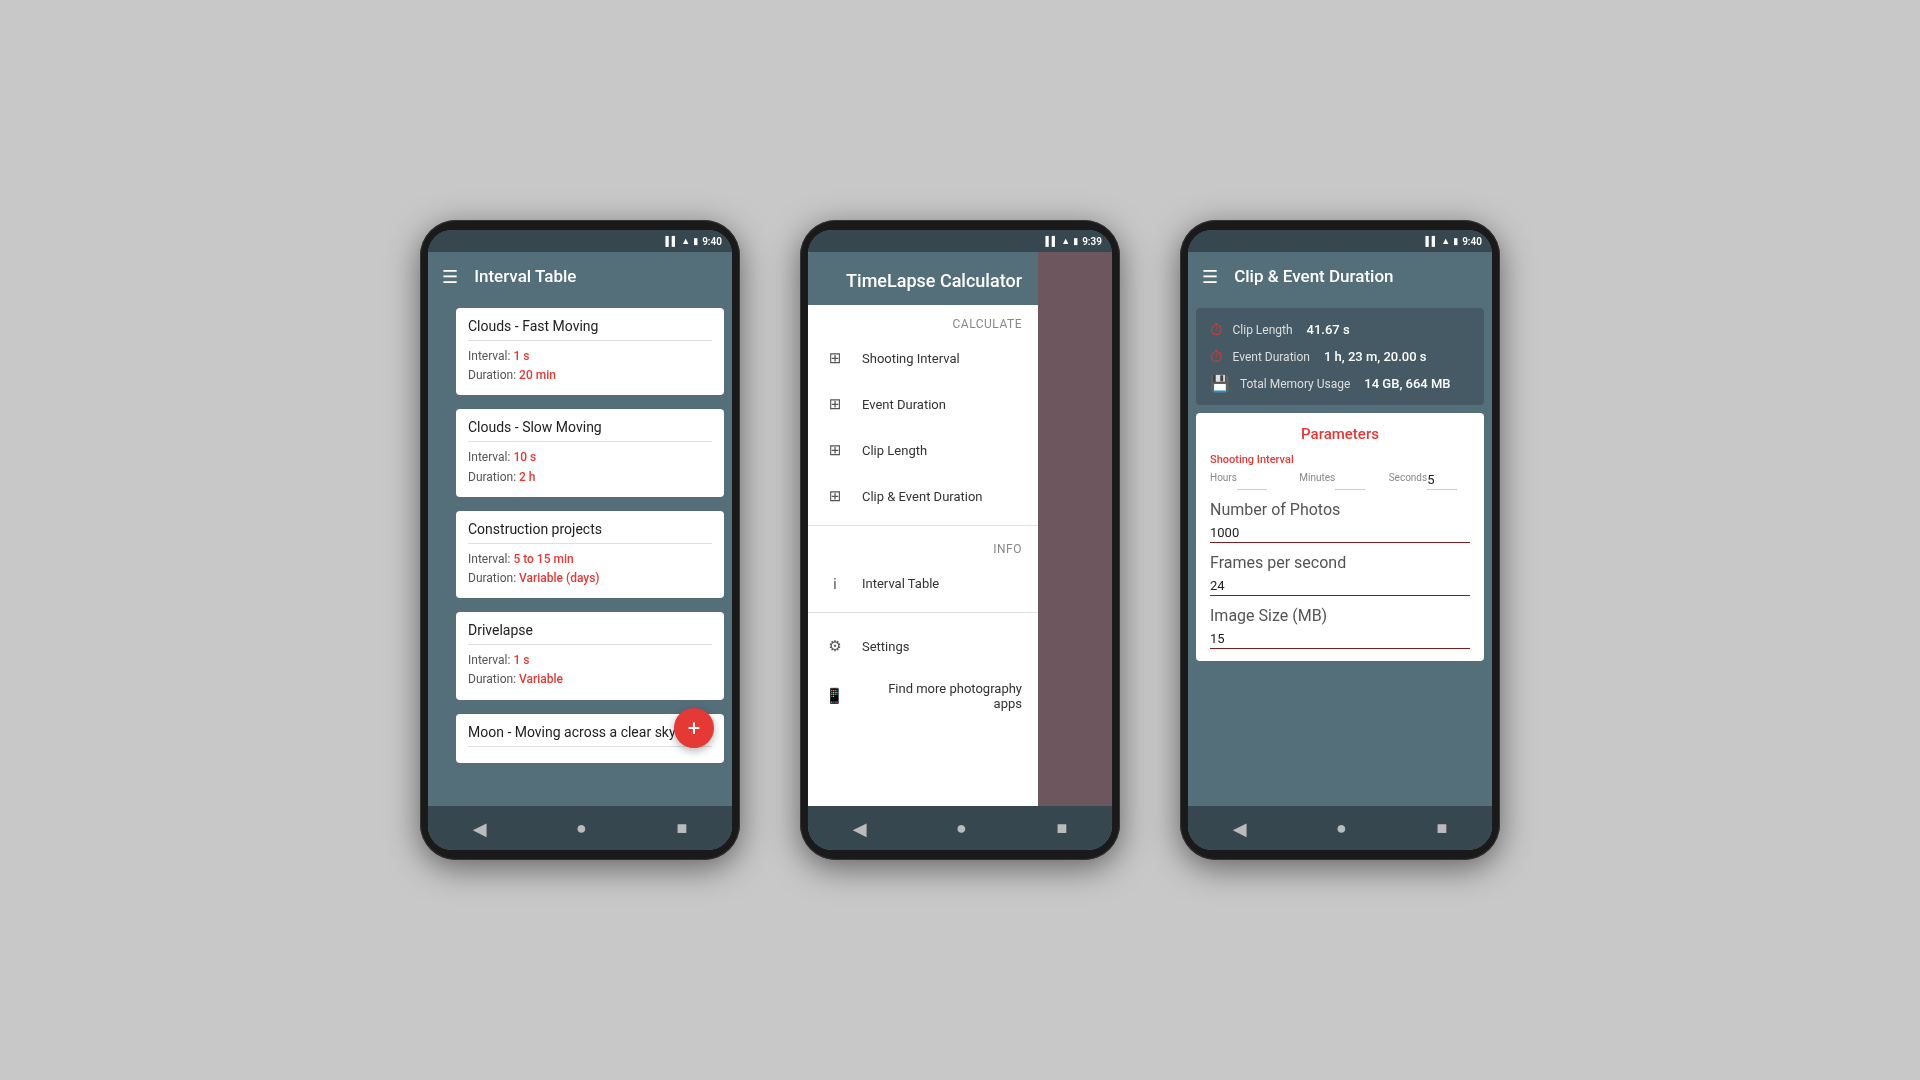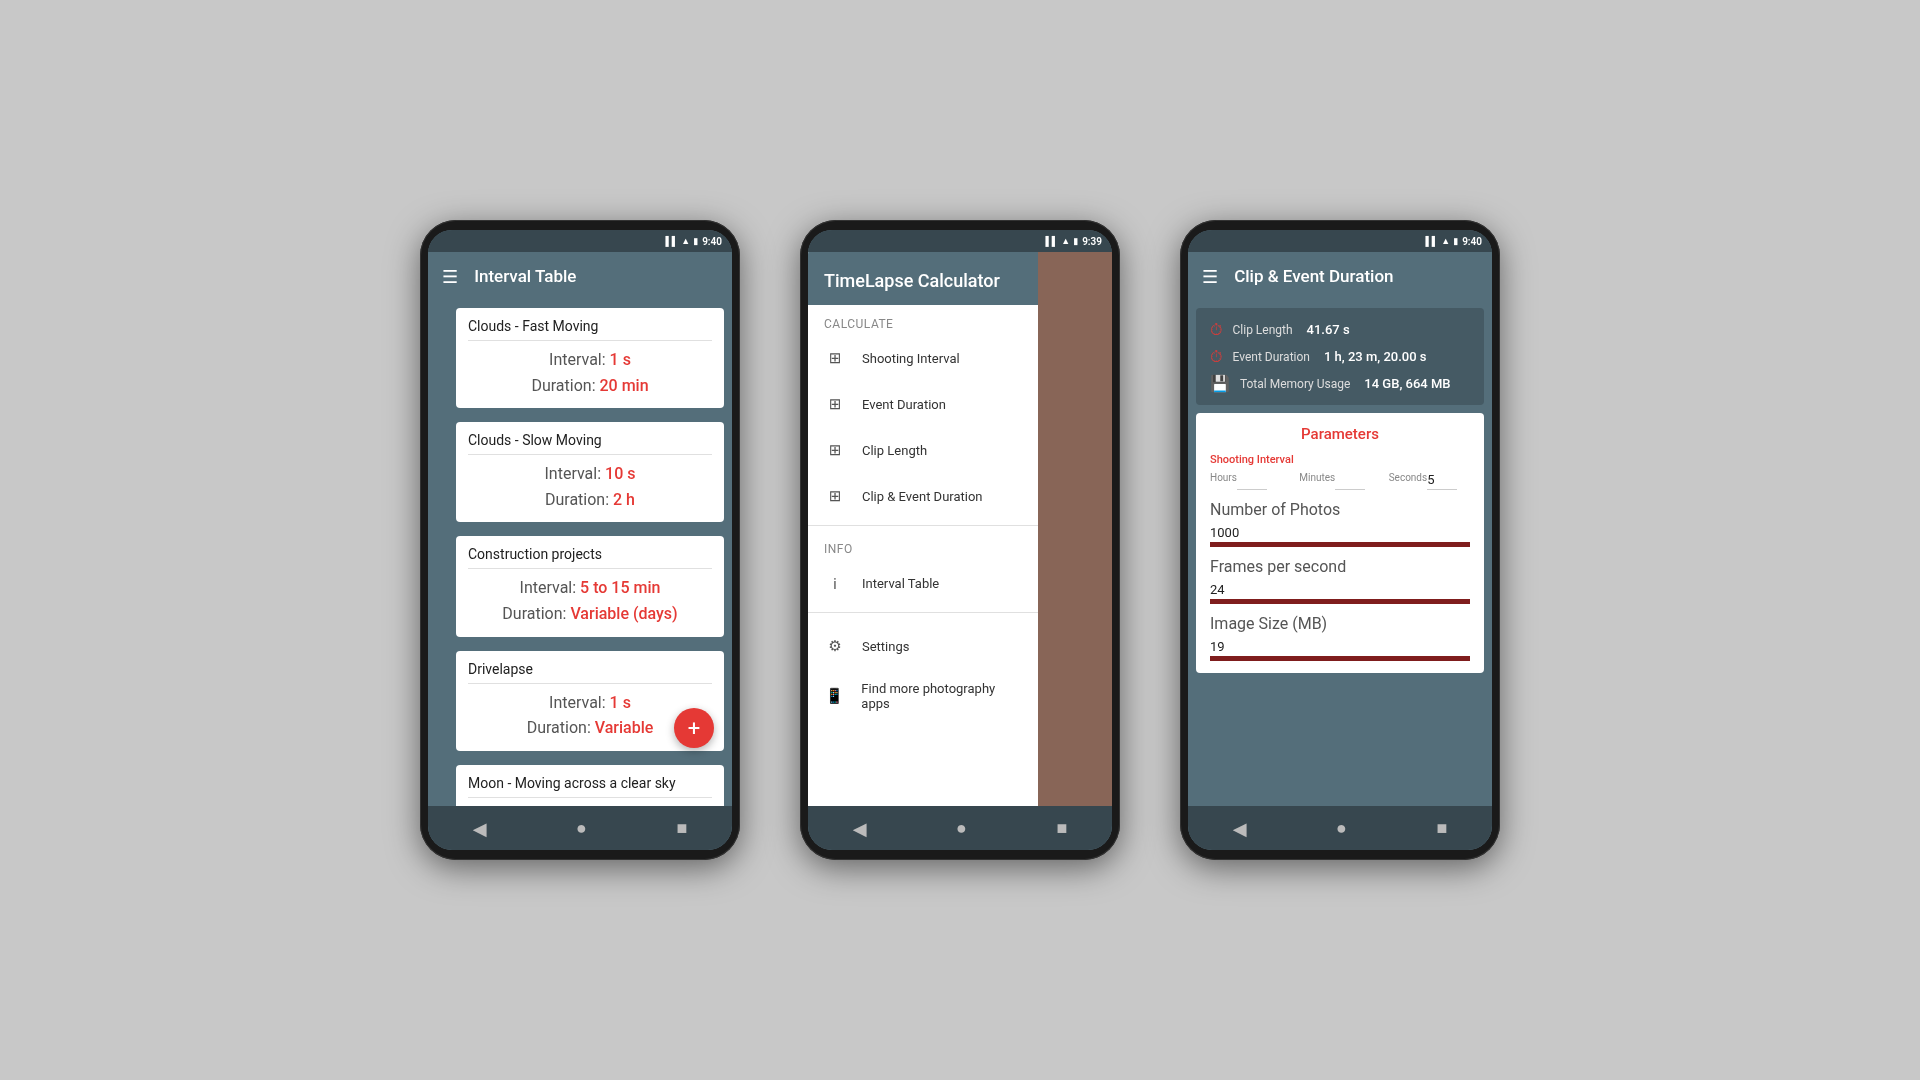--- a/index.html
+++ b/index.html
@@ -87,24 +87,23 @@
     }
     .interval-card .card-title {
       font-size: 14px;
       color: #212121;
       font-weight: 400;
       border-bottom: 1px solid #e0e0e0;
       padding-bottom: 6px;
       margin-bottom: 6px;
     }
     .interval-card .card-row {
-      font-size: 16px;
+      font-size: 12px;
       color: #555;
       line-height: 1.6;
-      text-align: center;
     }
     .interval-card .card-row .red { color: #e53935; font-weight: 500; }
 
     
     .fab {
       position: absolute;
       bottom: 58px;
       right: 18px;
       width: 40px;
       height: 40px;
@@ -134,22 +133,23 @@
       color: #bbb;
       font-size: 18px;
       cursor: pointer;
     }
 
     
     .drawer-overlay {
       position: relative;
       width: 100%;
       height: 100%;
-      background: #c2410c;
+      background: #7f1d1d;
       overflow: hidden;
+      text-align: right;
     }
     .drawer-bg {
       position: absolute;
       top: 0; left: 0; right: 0; bottom: 0;
       background: #607d8b;
       opacity: 0.6;
     }
     .drawer {
       position: absolute;
       top: 0;
@@ -272,21 +272,21 @@
       min-width: 30px;
     }
     .params-section-label {
       font-size: 16px;
       color: #555;
       margin-top: 4px;
     }
     .params-full-value {
       font-size: 13px;
       color: #212121;
-      border-bottom: 5px solid #7f1d1d;
+      border-bottom: 1px solid #7f1d1d;
       padding-bottom: 2px;
     }
   </style>
 </head>
 <body>
 
 <div class="phone">
   <div class="phone-inner">
     <div class="status-bar">
       <div class="status-icons">
@@ -479,21 +479,21 @@
             </div>
           </div>
 
           <div class="params-section-label">Number of Photos</div>
           <div class="params-full-value">1000</div>
 
           <div class="params-section-label">Frames per second</div>
           <div class="params-full-value">24</div>
 
           <div class="params-section-label">Image Size (MB)</div>
-          <div class="params-full-value">19</div>
+          <div class="params-full-value">15</div>
         </div>
 
       </div>
     </div>
     <div class="bottom-nav">
       <span class="nav-btn">◀</span>
       <span class="nav-btn">●</span>
       <span class="nav-btn">■</span>
     </div>
   </div>

